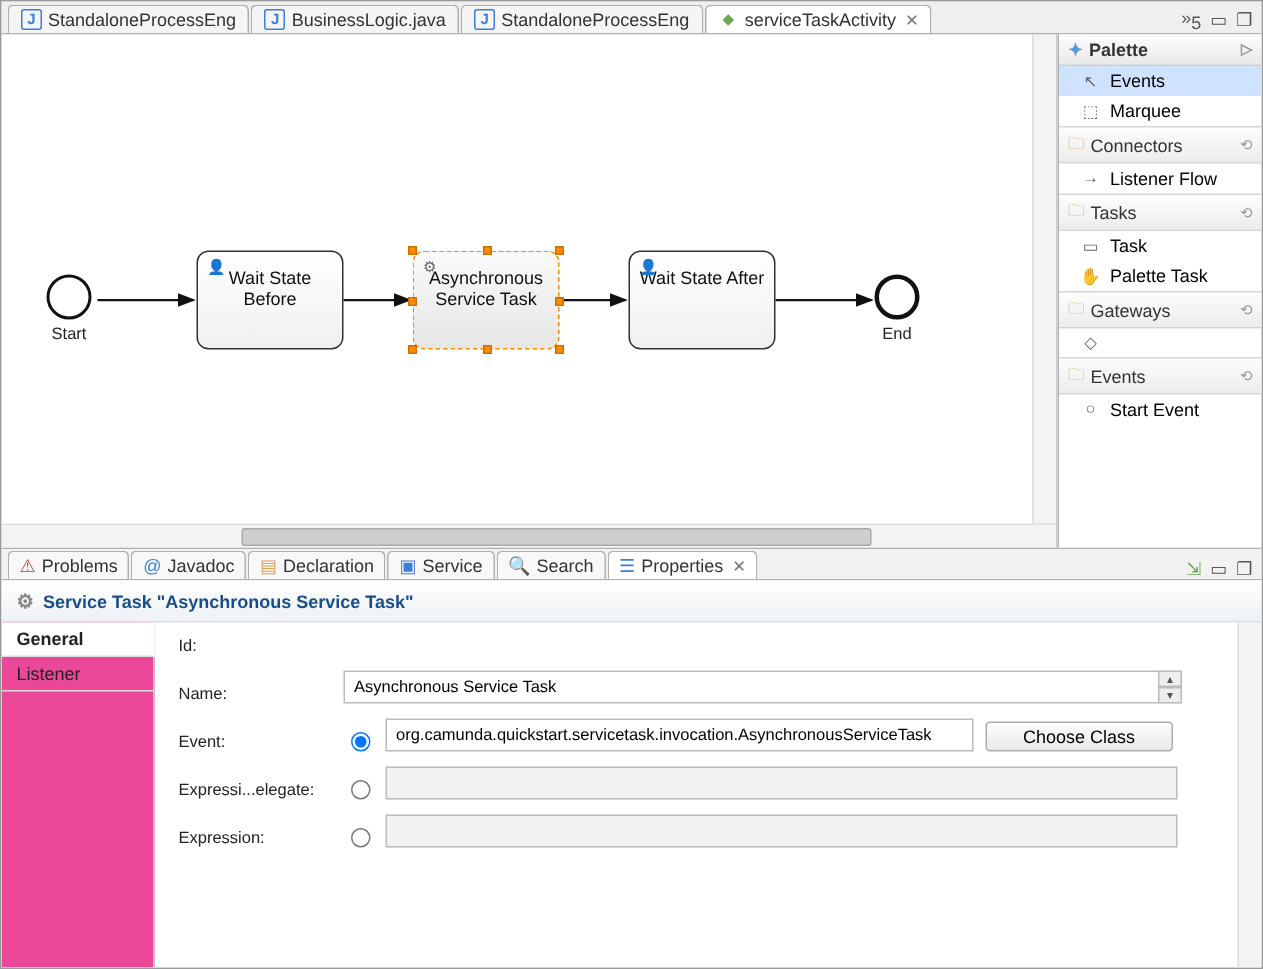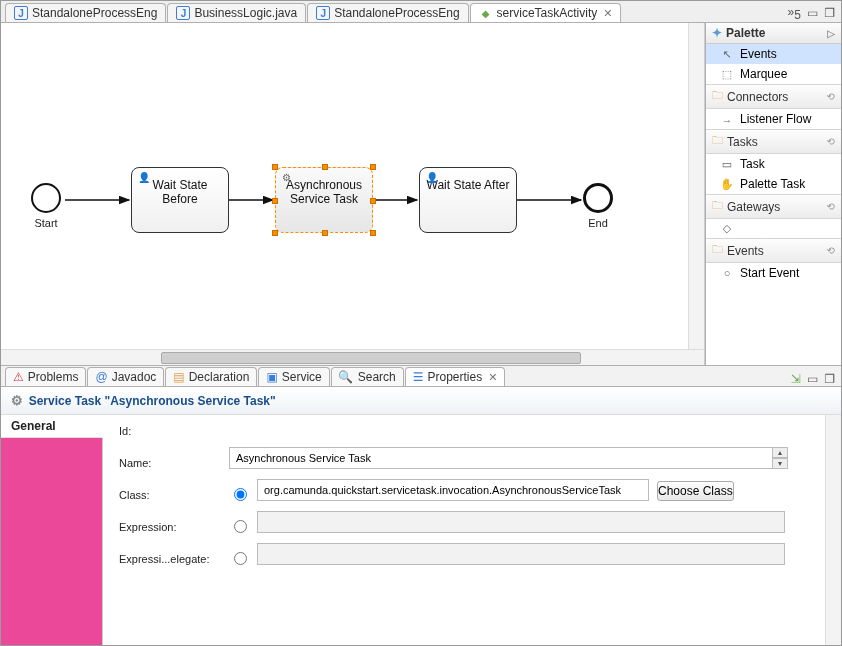--- a/index.html
+++ b/index.html
@@ -60,21 +60,21 @@
 .props-form { flex:1; padding: 10px 16px; overflow-y:auto; }
 .form-row { display:flex; align-items:flex-end; margin-bottom: 10px; }
 .form-row .lbl { width: 110px; color:#222; font-size:11px; }
 .form-row input[type=text] { height: 22px; border:1px solid #bbb; padding: 2px 6px; font-size:11px; background:#fff; }
 .form-row input[type=text].wide { width: 560px; }
 .form-row input[type=text].med { width: 392px; }
 .form-row input[type=text].disabled-look { background:#f2f2f2; color:#888; }
 .spinner-btns { display:flex; flex-direction:column; margin-left:-1px; }
 .spinner-btns span { width:16px; height:11px; border:1px solid #bbb; background:#eee; font-size:8px; line-height:9px; text-align:center; color:#555; cursor:pointer; }
 .radio { width:13px; height:13px; margin-right:10px; }
-.choose-btn { margin-left:8px; padding: 2px 0; background: linear-gradient(#fdfdfd,#e8e8e8); border:1px solid #aaa; border-radius:3px; cursor:pointer; font-size:11px; }
+.choose-btn { margin-left:8px; padding: 2px 24px; background: linear-gradient(#fdfdfd,#e8e8e8); border:1px solid #aaa; border-radius:3px; cursor:pointer; font-size:11px; }
 .vscroll-props { width:16px; background:#f3f3f3; border-left:1px solid #ddd; }
 </style>
 </head>
 <body>
 
 <div class="editor-tabs">
   <div class="editor-tab">
     <span class="tab-icon" style="color:#3b7ddd;border:1px solid #3b7ddd;border-radius:2px;font-weight:bold;">J</span>
     <span>StandaloneProcessEng</span>
   </div>
@@ -235,45 +235,46 @@
 </div>
 
 <div class="props-panel">
   <div class="props-title">
     <span class="gear-icon">⚙</span>
     <span>Service Task "Asynchronous Service Task"</span>
   </div>
   <div class="props-body">
     <div class="props-side">
       <div class="side-tab active"><span>General</span></div>
+      <div class="side-tab"><span>Listener</span></div>
     </div>
     <div class="props-form">
       <div class="form-row">
         <span class="lbl">Id:</span>
       </div>
       <div class="form-row">
         <span class="lbl">Name:</span>
         <input type="text" style="width: 544px;" value="Asynchronous Service Task">
         <div class="spinner-btns">
             <span>▴</span>
             <span>▾</span>
           </div>
       </div>
       <div class="form-row">
-        <span class="lbl">Class:</span>
+        <span class="lbl">Event:</span>
         <input type="radio" class="radio" name="impl" checked="" style="">
         <input type="text" class="med" value="org.camunda.quickstart.servicetask.invocation.AsynchronousServiceTask" style="">
         <button class="choose-btn"><span>Choose Class</span></button>
       </div>
       <div class="form-row">
+        <span class="lbl">Expressi...elegate:</span>
+        <input type="radio" class="radio" name="impl" style="">
+        <input type="text" class="disabled-look" style="width: 528px;" value="">
+      </div>
+      <div class="form-row">
         <span class="lbl">Expression:</span>
         <input type="radio" class="radio" name="impl" style="">
         <input type="text" class="disabled-look" style="width: 528px;" value="">
       </div>
-      <div class="form-row">
-        <span class="lbl">Expressi...elegate:</span>
-        <input type="radio" class="radio" name="impl" style="">
-        <input type="text" class="disabled-look" style="width: 528px;" value="">
-      </div>
     </div>
     <div class="vscroll-props"></div>
   </div>
 </div>
 
 </body></html>

